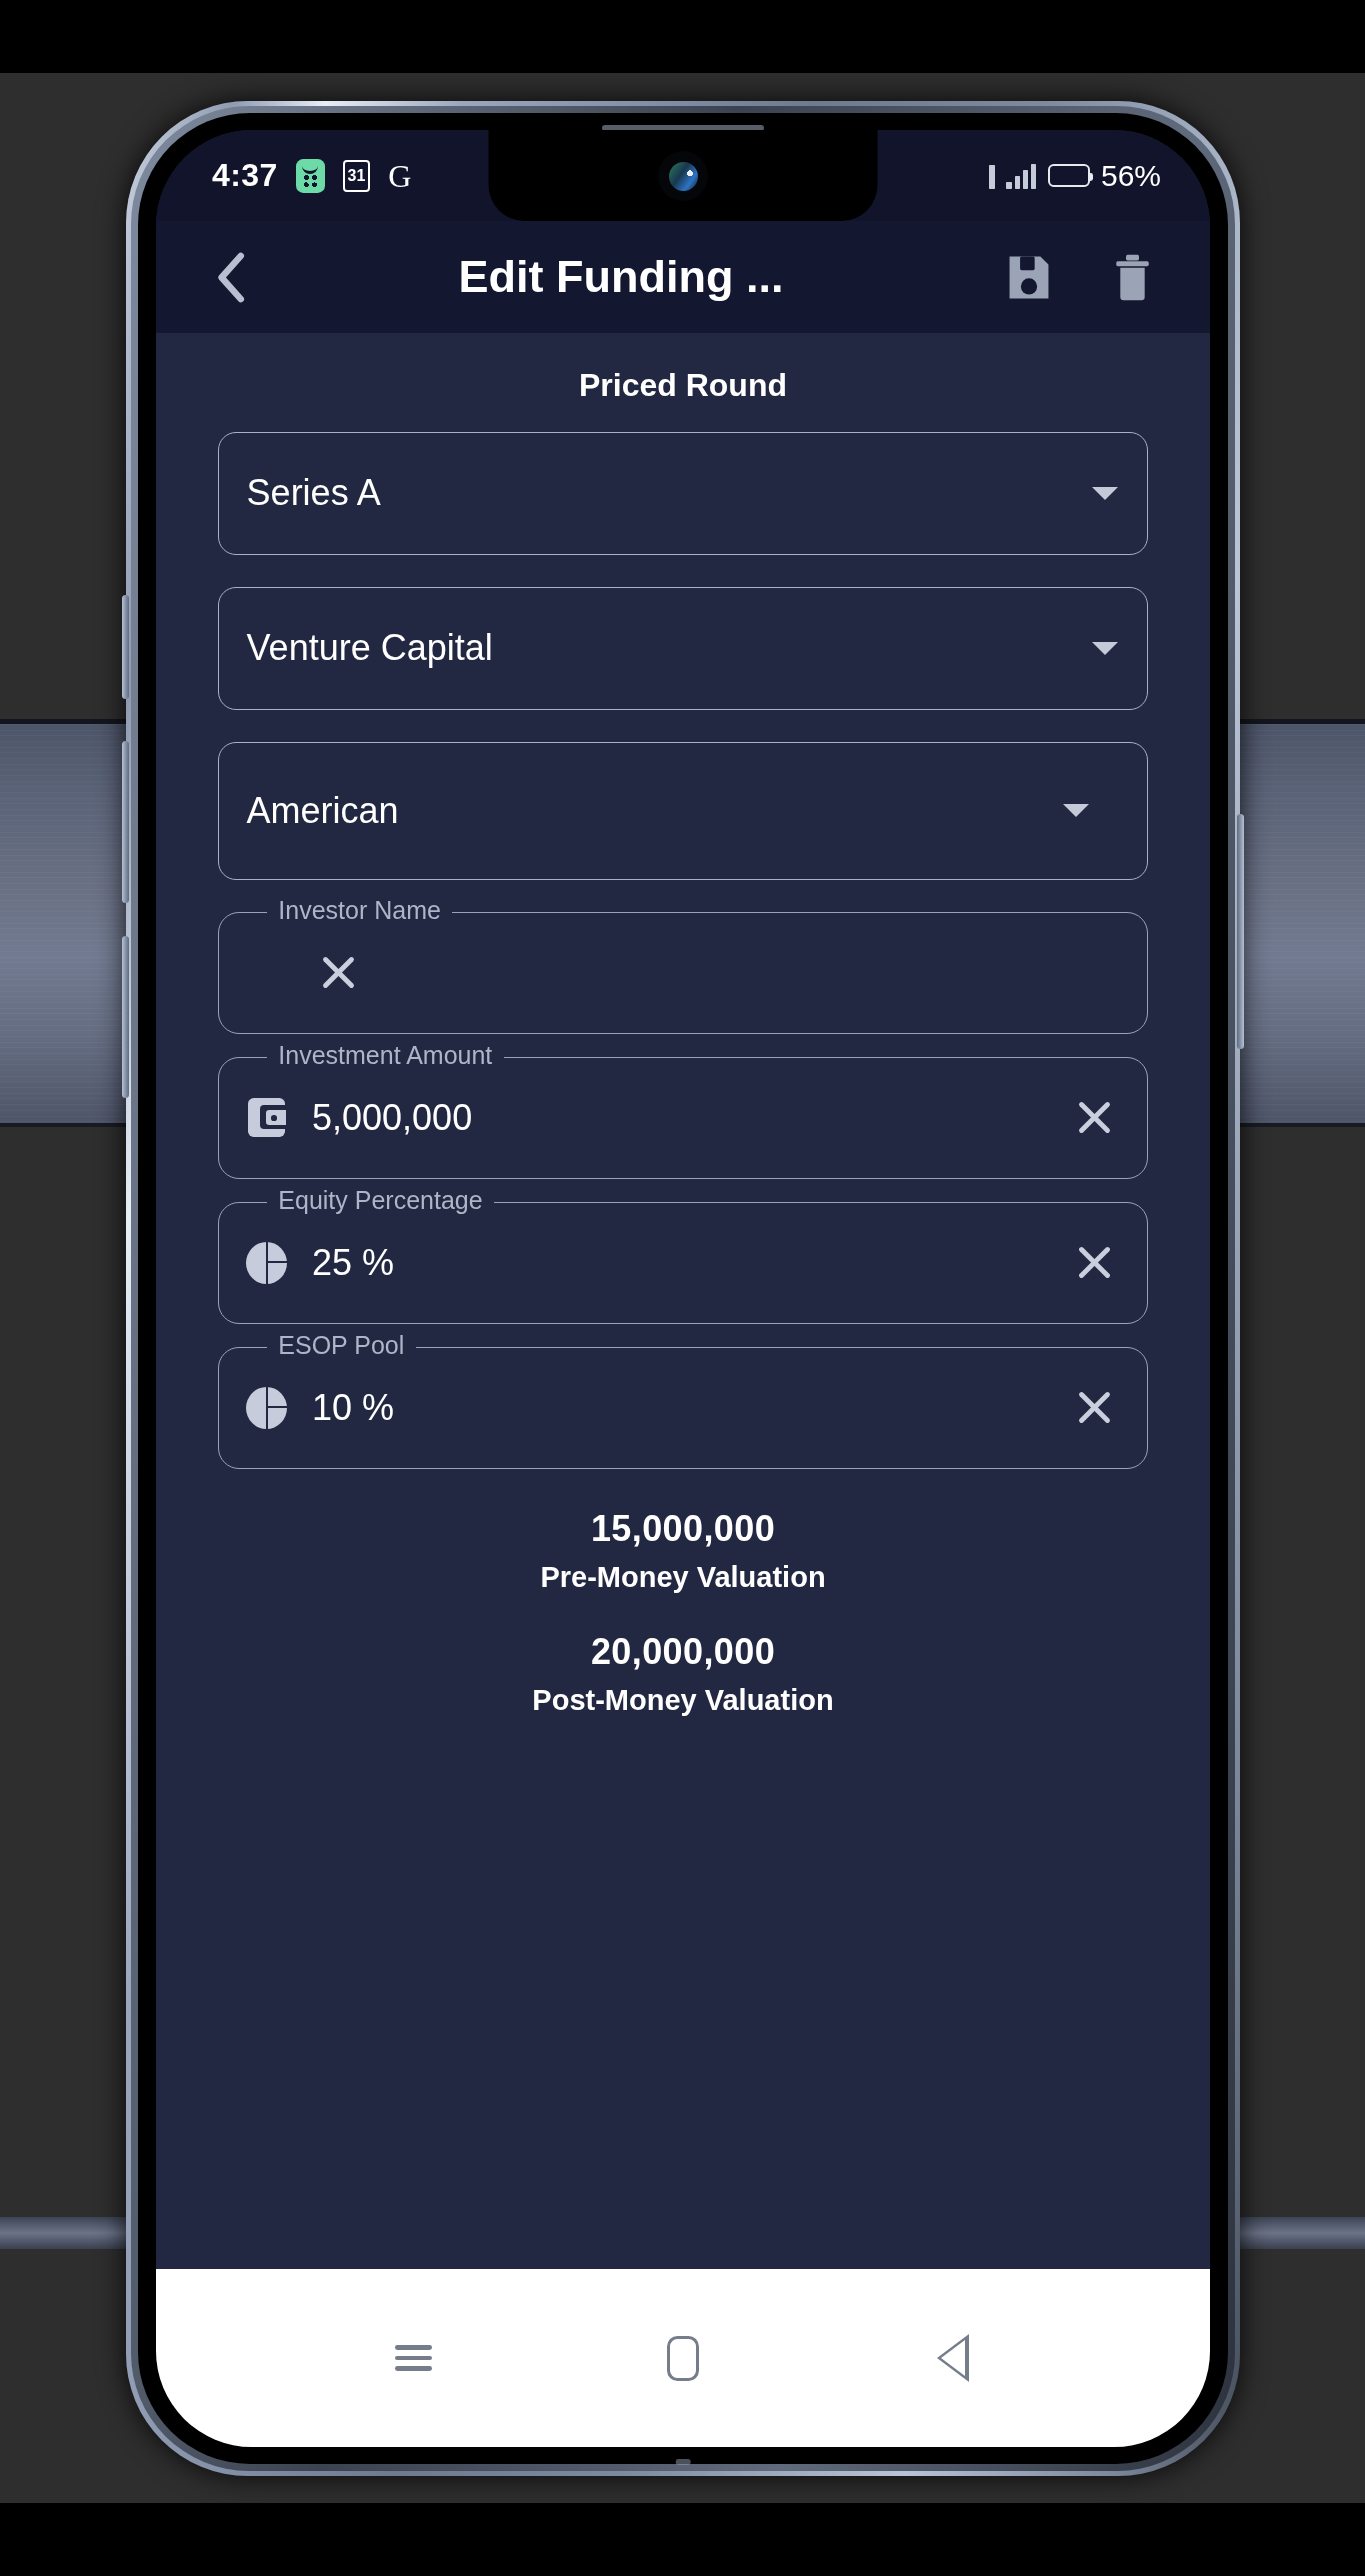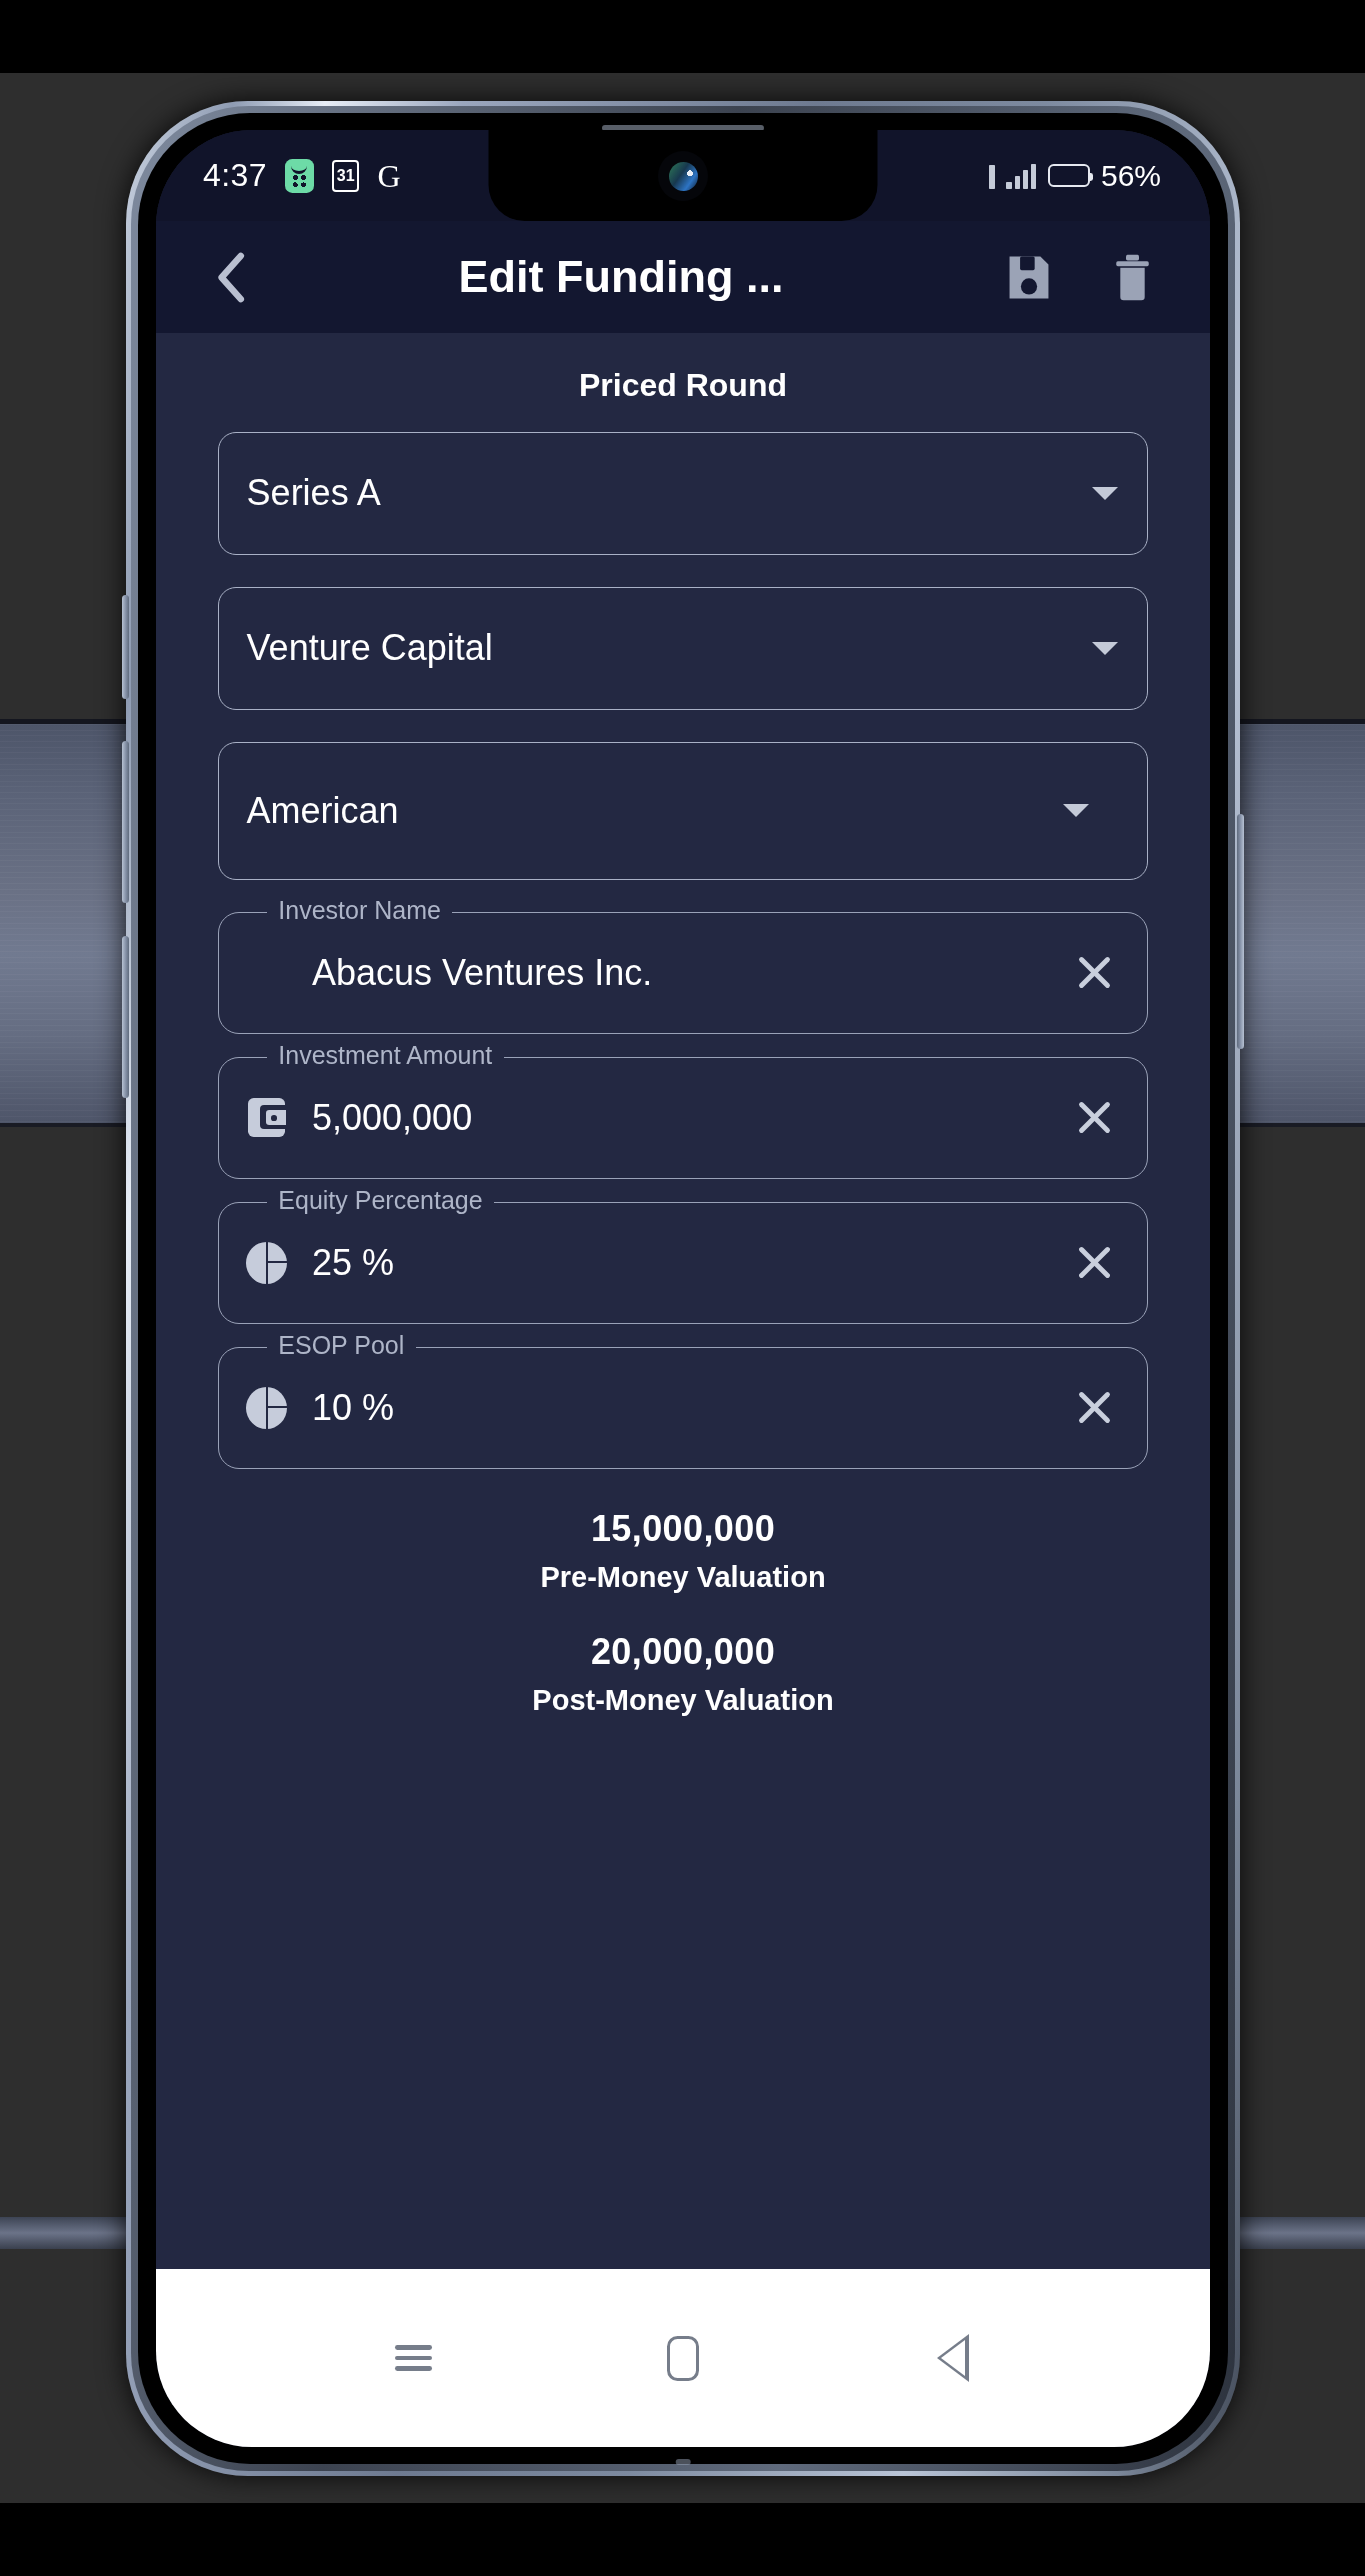--- a/index.html
+++ b/index.html
@@ -133,21 +133,21 @@
     height: 91px;
     background: #11142a;
     display: flex;
     align-items: center;
     color: #fff;
   }
   #status-left {
     display: flex; align-items: center; gap: 18px;
     margin-left: 47px;
   }
-  #clock { font-size: 32px; font-weight: 400; letter-spacing: 0.4px; }
+  #clock { font-size: 32px; font-weight: 700; letter-spacing: 0.4px; margin-left: 9px; }
   #ico-tally {
     width: 29px; height: 34px; border-radius: 7.3px;
     background: #6ddba7;
     position: relative;
   }
   #ico-tally::before {
     content:"";
     position:absolute; left:6.5px; top:4.9px; width:16px; height:8px;
     border-bottom: 3.2px solid #11142a;
     border-radius: 0 0 9.7px 9.7px;
@@ -609,21 +609,20 @@
       <div class="field">
         <div class="field-outline"></div>
         <div class="field-label">Investor Name</div>
         <div class="field-row">
           <span class="field-icon">
             <span>
               <span class="ico-person-head"></span>
               <span class="ico-person-body"></span>
             </span>
           </span>
-          <span class="field-value">Abacus Ventures Inc.</span>
           <span class="clear-btn">
             <svg width="39" height="39" viewBox="0 0 48 48">
               <line x1="8" y1="8" x2="40" y2="40" stroke="#c9cfdd" stroke-width="6" stroke-linecap="round"></line>
               <line x1="40" y1="8" x2="8" y2="40" stroke="#c9cfdd" stroke-width="6" stroke-linecap="round"></line>
             </svg>
           </span>
         </div>
       </div>
 
       <div class="field">

